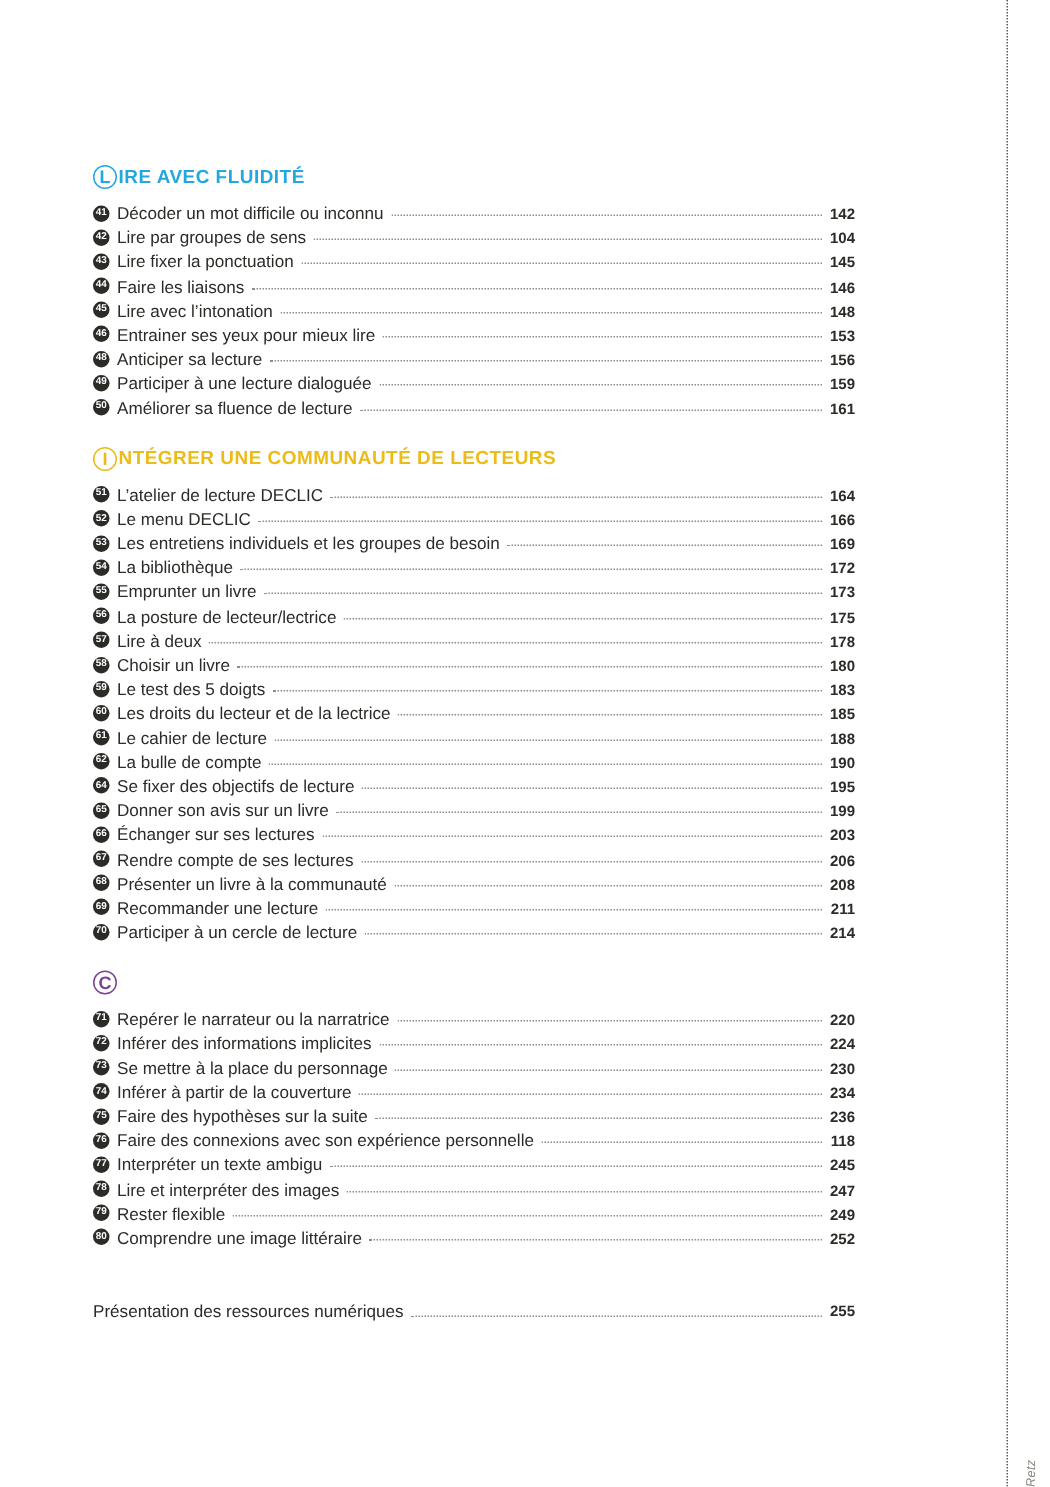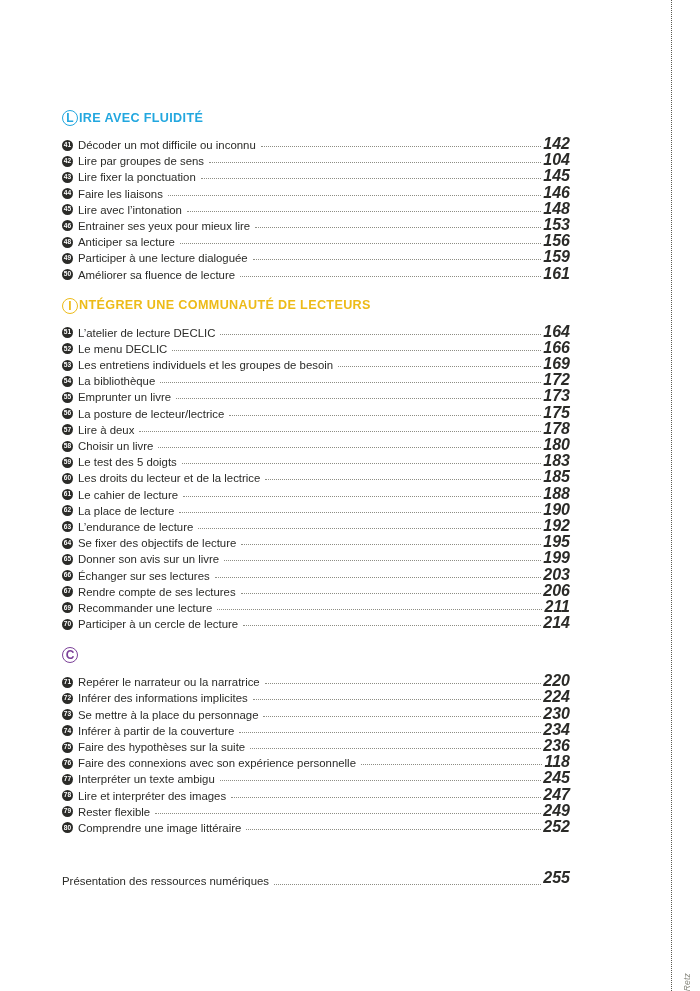--- a/index.html
+++ b/index.html
@@ -135,33 +135,32 @@
     content: "";
     position: absolute;
     left: 0; right: 0;
     bottom: 2px;
     border-bottom: 1.1px dotted #8d8d84;
   }
   .pnum {
     flex: 0 0 auto;
     color: #2b2b28;
     font-weight: bold;
-    font-size: 16px;
+    font-size: 10px;
     text-align: right;
     min-width: 20px;
     white-space: nowrap;
-    font-style: italic;
   }
 
   .gap-after-list { height: 15px; }
 
   
   .footer-entry {
     display: flex;
-    align-items: flex-end;
+    align-items: flex-start;
     font-size: 11.4px;
     color: #2b2b28;
     margin-top: 20px;
   }
   .footer-entry .label { padding-left: 0; }
 </style>
 </head>
 <body>
 
 <div class="page">
@@ -340,34 +339,26 @@
             <span>61</span>
           </span>
           <span class="label">Le cahier de lecture</span>
           <span class="leader"></span>
           <span class="pnum">188</span>
         </div>
         <div class="entry">
           <span class="num">
             <span>62</span>
           </span>
-          <span class="label">La place de lecture</span>
+          <span class="label">La bulle de compte</span>
           <span class="leader"></span>
           <span class="pnum">190</span>
         </div>
         <div class="entry">
           <span class="num">
-            <span>63</span>
-          </span>
-          <span class="label">L’endurance de lecture</span>
-          <span class="leader"></span>
-          <span class="pnum">192</span>
-        </div>
-        <div class="entry">
-          <span class="num">
             <span>64</span>
           </span>
           <span class="label">Se fixer des objectifs de lecture</span>
           <span class="leader"></span>
           <span class="pnum">195</span>
         </div>
         <div class="entry">
           <span class="num">
             <span>65</span>
           </span>
@@ -383,20 +374,28 @@
           <span class="leader"></span>
           <span class="pnum">203</span>
         </div>
         <div class="entry">
           <span class="num">
             <span>67</span>
           </span>
           <span class="label">Rendre compte de ses lectures</span>
           <span class="leader"></span>
           <span class="pnum">206</span>
+        </div>
+        <div class="entry">
+          <span class="num">
+            <span>68</span>
+          </span>
+          <span class="label">Présenter un livre à la communauté</span>
+          <span class="leader"></span>
+          <span class="pnum">208</span>
         </div>
         <div class="entry">
           <span class="num">
             <span>69</span>
           </span>
           <span class="label">Recommander une lecture</span>
           <span class="leader"></span>
           <span class="pnum">211</span>
         </div>
         <div class="entry">

